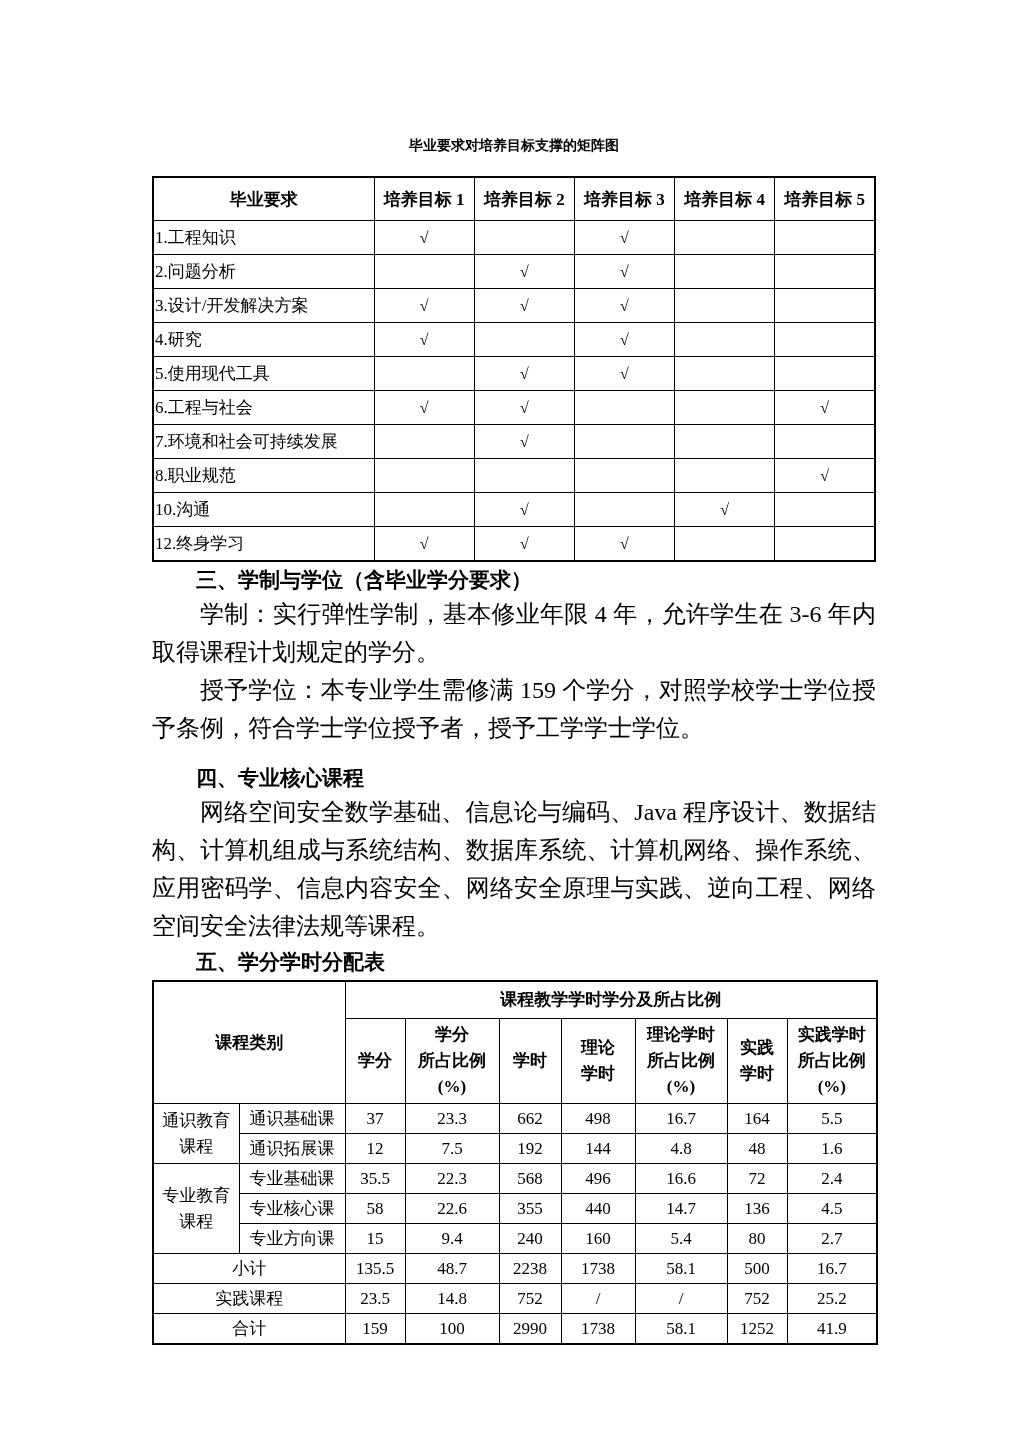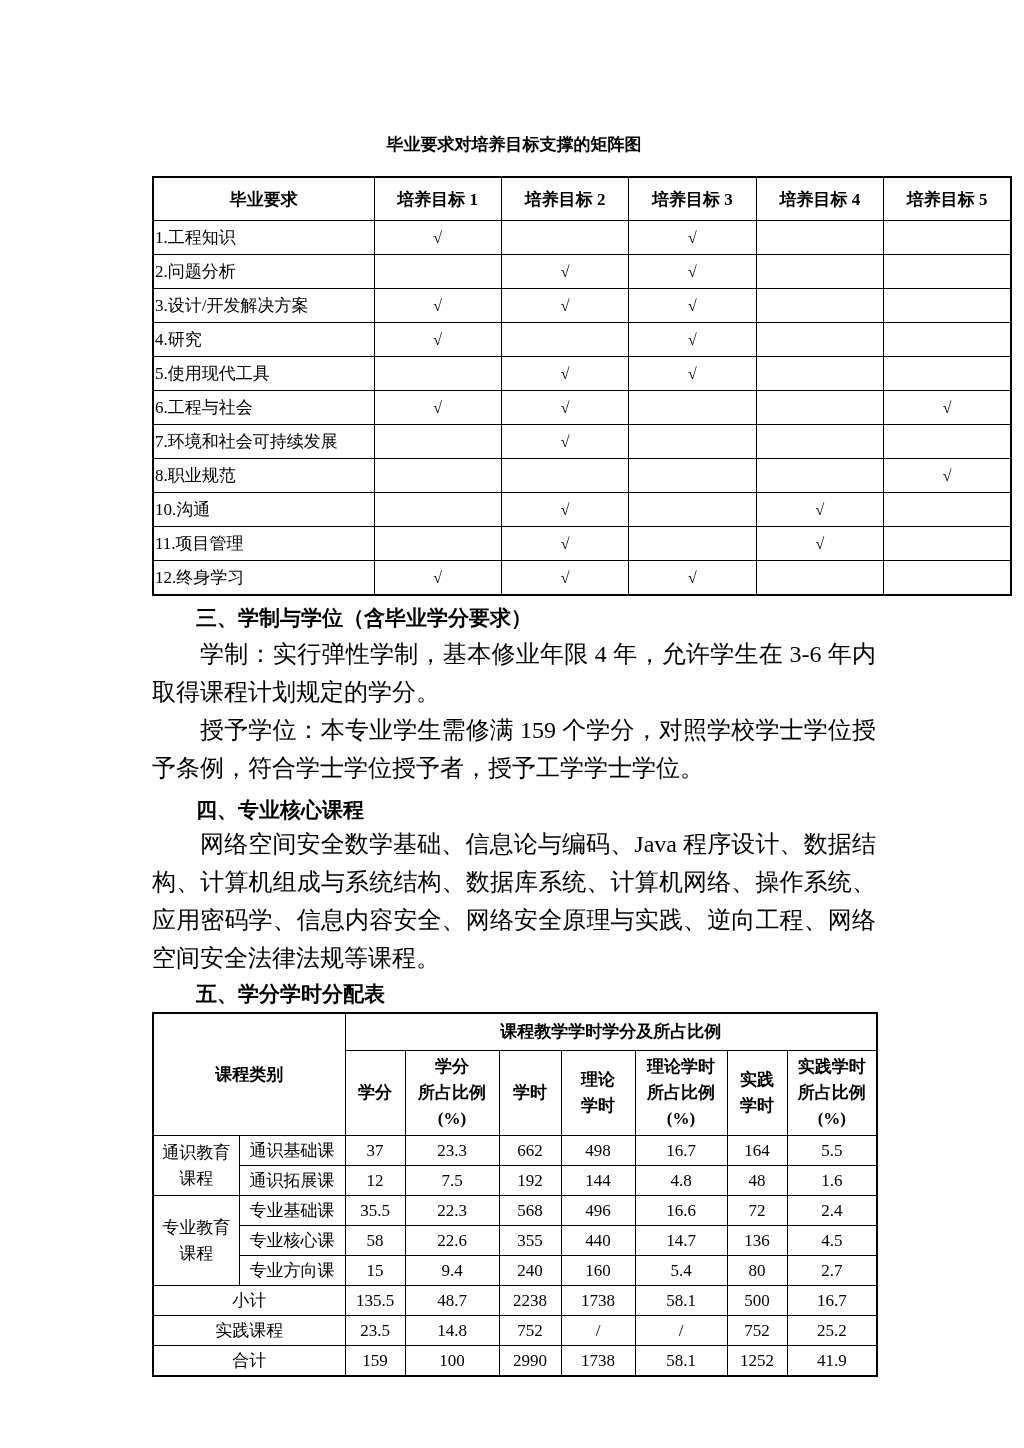--- a/index.html
+++ b/index.html
@@ -21,28 +21,28 @@
     left: 152px;
     top: 0;
     width: 724px;
     padding-top: 128px;
     box-sizing: content-box;
   }
   .doc-title {
     text-align: center;
     font-family: "Liberation Sans", "DejaVu Sans", sans-serif;
     font-weight: bold;
-    font-size: 17px;
+    font-size: 14px;
     line-height: 34px;
     margin: 0 0 14px 0;
   }
   
   table.matrix {
     border-collapse: collapse;
-    width: 860px;
+    width: 724px;
     table-layout: fixed;
     border: 2px solid #000;
   }
   .matrix th, .matrix td {
     border: 1px solid #000;
     overflow: hidden;
   }
   .matrix thead th {
     height: 40px;
     font-weight: bold;
@@ -55,22 +55,22 @@
   .matrix td.mark { text-align: center; font-size: 16px; }
   
   .sec-heading {
     font-family: "Liberation Sans", "DejaVu Sans", sans-serif;
     font-weight: bold;
     font-size: 21px;
     line-height: 30px;
     text-indent: 44px;
     margin: 0;
   }
-  .sec-heading.h3 { margin-top: 9px; font-family: Liberation Mono, monospace; }
-  .sec-heading.h4 { margin-top: 8px; }
+  .sec-heading.h3 { margin-top: 3px; }
+  .sec-heading.h4 { margin-top: 16px; }
   .sec-heading.h5 { margin-top: 2px; margin-bottom: 3px; }
   .para {
     font-size: 24px;
     line-height: 38px;
     text-align: justify;
     text-indent: 2em;
     margin: 0;
   }
   
   table.credit {
@@ -185,28 +185,20 @@
           <tr>
             <td class="rowlabel">8.职业规范</td>
             <td class="mark"></td>
             <td class="mark"></td>
             <td class="mark"></td>
             <td class="mark"></td>
             <td class="mark">√</td>
           </tr>
           <tr>
             <td class="rowlabel">10.沟通</td>
-            <td class="mark"></td>
-            <td class="mark">√</td>
-            <td class="mark"></td>
-            <td class="mark">√</td>
-            <td class="mark"></td>
-          </tr>
-          <tr>
-            <td class="rowlabel">11.项目管理</td>
             <td class="mark"></td>
             <td class="mark">√</td>
             <td class="mark"></td>
             <td class="mark">√</td>
             <td class="mark"></td>
           </tr>
           <tr>
             <td class="rowlabel">12.终身学习</td>
             <td class="mark">√</td>
             <td class="mark">√</td>

